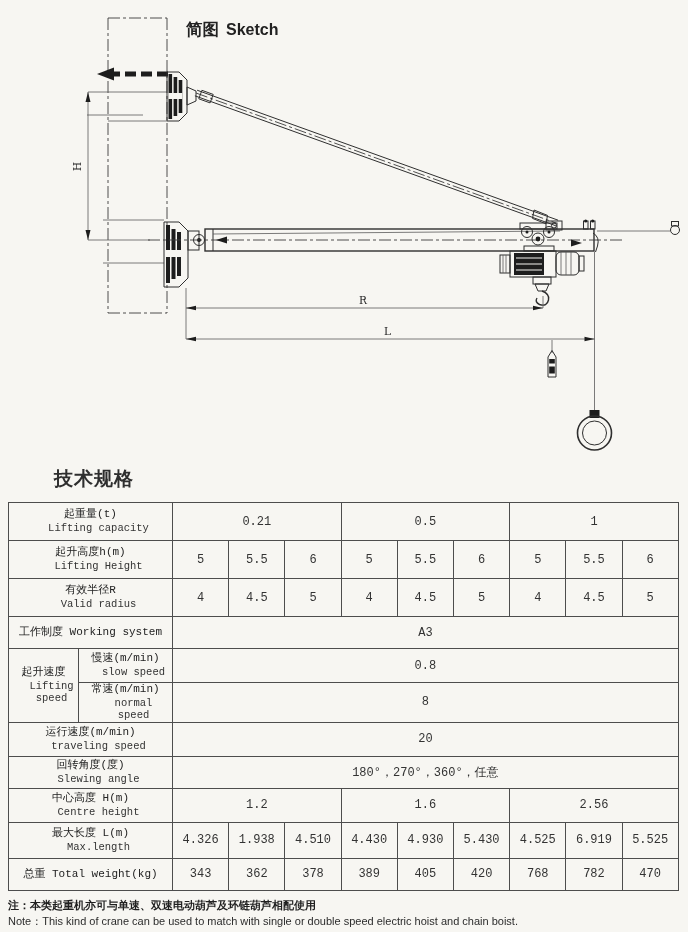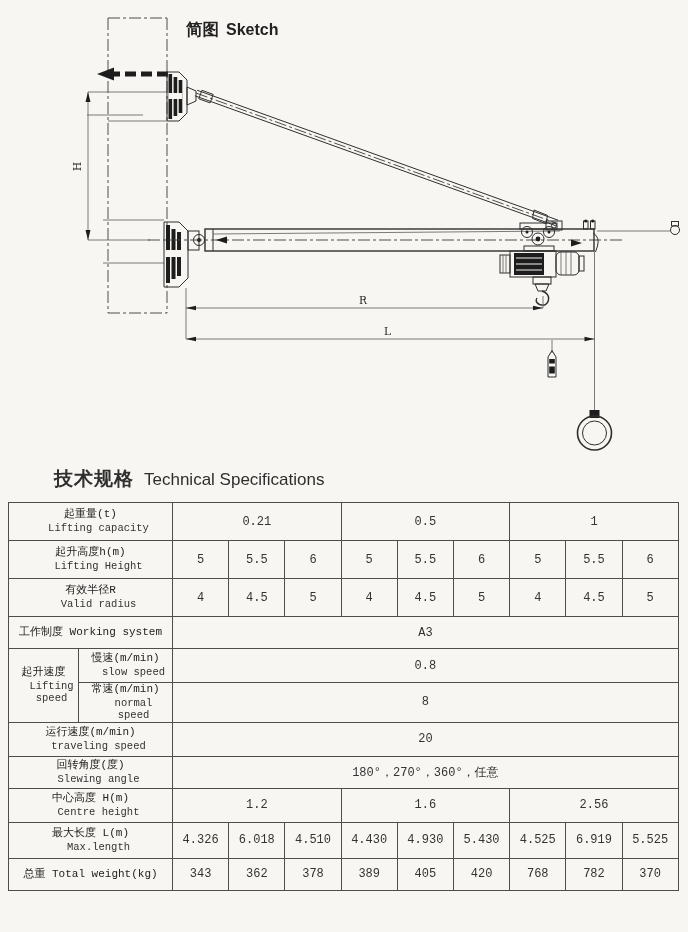--- a/index.html
+++ b/index.html
@@ -200,21 +200,20 @@
         <text class="dim" x="384" y="335">L</text>
       </g>
 
       <text class="t-zh" x="186" y="35">简图</text>
       <text class="t-en" x="226" y="35">Sketch</text>
     </svg>
   </div>
 
   <div class="sec-head">
     <span class="sec-zh">技术规格</span>
-    <span class="sec-en">Technical Specifications</span>
   </div>
 
   <table class="specs">
     <colgroup>
       <col style="width:70px">
         <col style="width:94px">
       <col span="9" style="width:56.2px">
     </colgroup>
 
     <tbody>
@@ -312,21 +311,21 @@
       <td colspan="3">1.6</td>
       <td colspan="3">2.56</td>
     </tr>
 
     <tr class="h36">
       <td colspan="2">
         <div class="zh">最大长度 L(m)</div>
             <div class="en">Max.length</div>
       </td>
       <td>4.326</td>
-      <td>6.018</td>
+      <td>1.938</td>
       <td>4.510</td>
       <td>4.430</td>
       <td>4.930</td>
       <td>5.430</td>
       <td>4.525</td>
       <td>6.919</td>
       <td>5.525</td>
     </tr>
 
     <tr class="h32">
@@ -334,19 +333,23 @@
         <div class="zh">总重  Total weight(kg)</div>
       </td>
       <td>343</td>
       <td>362</td>
       <td>378</td>
       <td>389</td>
       <td>405</td>
       <td>420</td>
       <td>768</td>
       <td>782</td>
-      <td>370</td>
+      <td>470</td>
     </tr>
   </tbody>
     </table>
 
+  <div class="note">
+    <div class="note-zh">注：本类起重机亦可与单速、双速电动葫芦及环链葫芦相配使用</div>
+    <div class="note-en">Note：This kind of crane can be used to match with single or double speed electric hoist and chain boist.</div>
+  </div>
 
 </div>
 
 </body></html>

